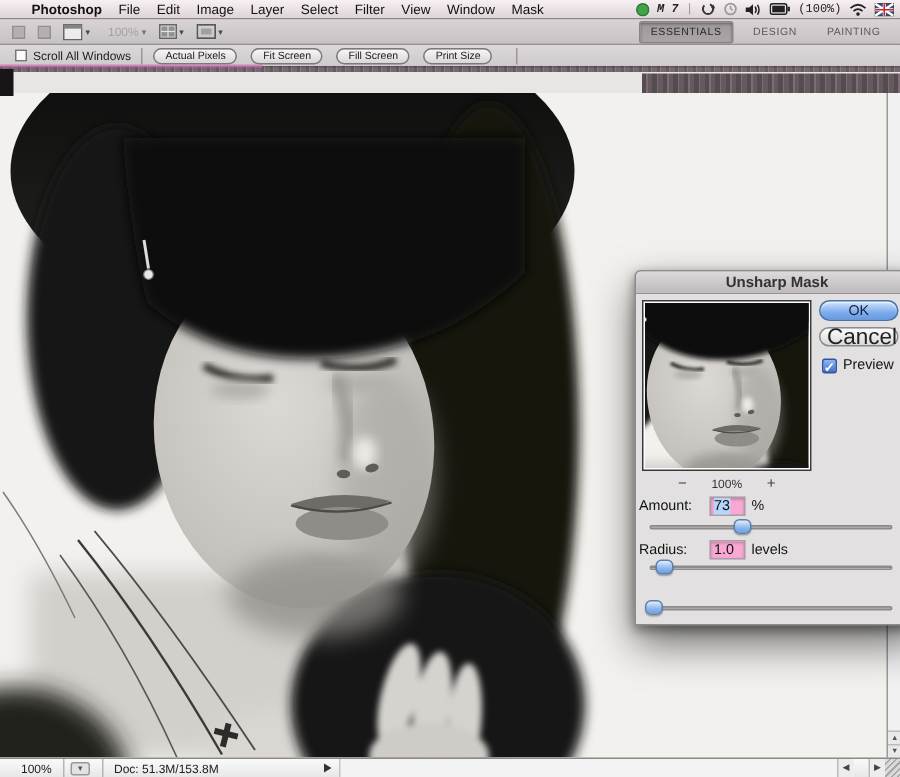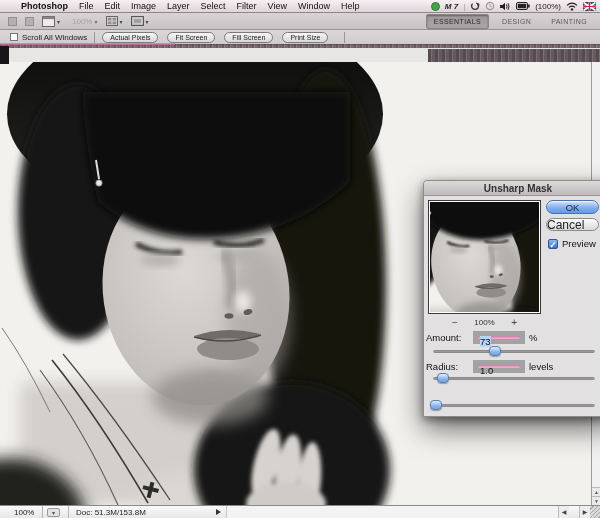--- a/index.html
+++ b/index.html
@@ -8,21 +8,21 @@
     -webkit-font-smoothing:antialiased;}
   .screen *{box-sizing:border-box;}
 
   
   .menubar{position:absolute;left:0;top:0;width:600px;height:13px;
     background:linear-gradient(#f7f0f3,#ded4d9);border-bottom:1px solid #8e868b;
     display:flex;align-items:center;font-size:9px;color:#111;white-space:nowrap;}
   .menubar .appname{font-weight:bold;margin-left:5px;padding-left:16px;}
   .mi{margin-left:11px;}
   .menubar .spacer{flex:1;}
-  .mstat{display:flex;align-items:center;gap:5px;margin-right:4px;font-size:8px;color:#222;}
+  .mstat{display:flex;align-items:center;gap:5px;margin-right:4px;font-size:8px;color:#222;font-family:Liberation Mono, monospace;}
   .mstat svg{display:block;}
   .kbd-ind{font-style:italic;font-weight:bold;font-size:8px;}
   .msep{color:#999;}
 
   
   .appbar{position:absolute;left:0;top:13px;width:600px;height:17px;
     background:linear-gradient(#d8d3d5,#c7c2c4);border-bottom:1px solid #979194;
     display:flex;align-items:center;}
   .abicon{display:flex;align-items:center;margin-left:8px;opacity:.85;}
   .abicon svg{display:block;}
@@ -98,58 +98,58 @@
     text-align:center;font-size:10px;font-weight:bold;color:#333;line-height:15px;}
   .dthumb{position:absolute;left:4px;top:19px;width:113px;height:114px;background:#fff;
     border:1px solid #3a3a3a;padding:1px;}
   .dthumb svg{display:block;}
   .zoomrow{position:absolute;left:4px;top:135px;width:113px;height:12px;display:flex;
     align-items:center;justify-content:space-between;padding:0 24px;font-size:9px;color:#333;}
   .zbtn{font-size:10px;color:#444;cursor:default;}
   .zpct{font-size:8px;}
   .frow{position:absolute;left:2px;height:14px;display:flex;align-items:center;font-size:9.5px;color:#111;}
   .frow .flabel{width:44px;text-align:left;margin-right:3px;}
-  .finput{width:52px;height:13px;background:#f9a8d4;border:5px solid #a3a3a3;
+  .finput{width:24px;height:13px;background:#f9a8d4;border:1px solid #a3a3a3;
     box-shadow:inset 0 1px 2px rgba(0,0,0,.25);font-size:9.5px;padding:1px 2px;line-height:10px;}
   .finput .sel{background:#b6d5fb;}
   .frow .funit{margin-left:4px;}
   .slider{position:absolute;left:9px;width:162px;height:10px;}
   .strack{position:absolute;left:0;right:0;top:4px;height:3px;background:linear-gradient(#6e6e6e,#c9c9c9);
     border:1px solid #8a8a8a;border-radius:2px;}
   .sthumb{position:absolute;top:0;width:12px;height:10px;margin-left:-6px;border-radius:4px;
     background:linear-gradient(#e2eefb,#8db6ec 60%,#6fa2e2);border:1px solid #5b7fae;
     box-shadow:0 1px 1px rgba(0,0,0,.3);}
   .okbtn{position:absolute;left:122px;top:19px;width:53px;height:14px;border-radius:8px;
     background:linear-gradient(#d3e4fa,#7facec 60%,#639ae4);border:1px solid #4a74a8;
     font-size:9.5px;color:#16233a;text-align:center;line-height:13px;
     box-shadow:0 1px 1px rgba(255,255,255,.7) inset;}
   .cancelbtn{position:absolute;left:122px;top:37px;width:53px;height:13px;border-radius:7px;
     background:linear-gradient(#fdfdfd,#d9d9d9);border:1px solid #8a8a8a;
-    font-size:12px;color:#222;text-align:left;line-height:12px;}
+    font-size:15px;color:#222;text-align:right;line-height:12px;}
   .prevrow{position:absolute;left:124px;top:57px;display:flex;align-items:center;font-size:9.5px;color:#111;}
   .pchk{width:10px;height:10px;border-radius:2px;margin-right:4px;
     background:linear-gradient(#8fb8f2,#3e6fcb);border:1px solid #2f55a0;
     color:#fff;font-size:9px;line-height:10px;text-align:center;font-weight:bold;}
 </style>
 </head>
 <body>
 
 <div class="screen">
 
   <div class="menubar">
     <span class="appname">Photoshop</span>
     <span class="mi">File</span>
     <span class="mi">Edit</span>
     <span class="mi">Image</span>
     <span class="mi">Layer</span>
     <span class="mi">Select</span>
     <span class="mi">Filter</span>
     <span class="mi">View</span>
     <span class="mi">Window</span>
-    <span class="mi">Help</span>
+    <span class="mi">Mask</span>
     <span class="spacer"></span>
     <span class="mstat">
       <svg width="9" height="9">
           <circle cx="4.5" cy="4.5" r="4" fill="#3fa546" stroke="#2a7a30"></circle>
         </svg>
       <span class="kbd-ind">M 7</span>
       <span class="msep">|</span>
       <svg width="10" height="10">
           <circle cx="5" cy="5" r="3.4" fill="none" stroke="#333" stroke-width="1.3" stroke-dasharray="13 4"></circle>
           <path d="M8.6,2 L9.8,4.6 L7,4.2 Z" fill="#333"></path>

